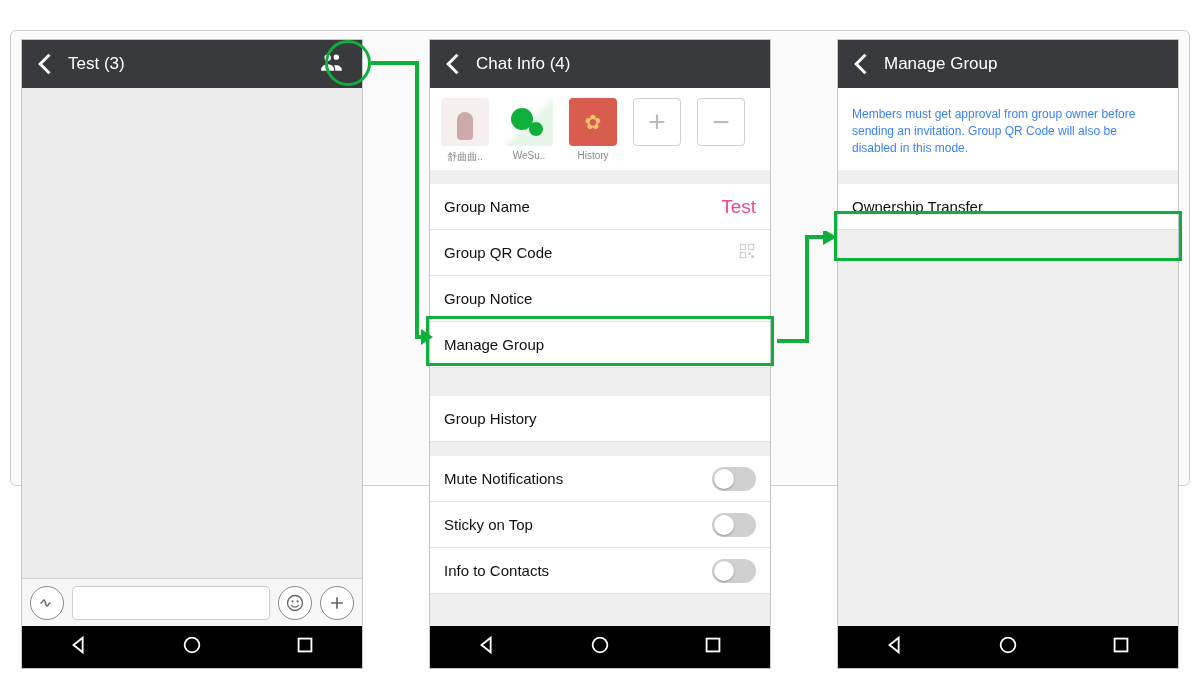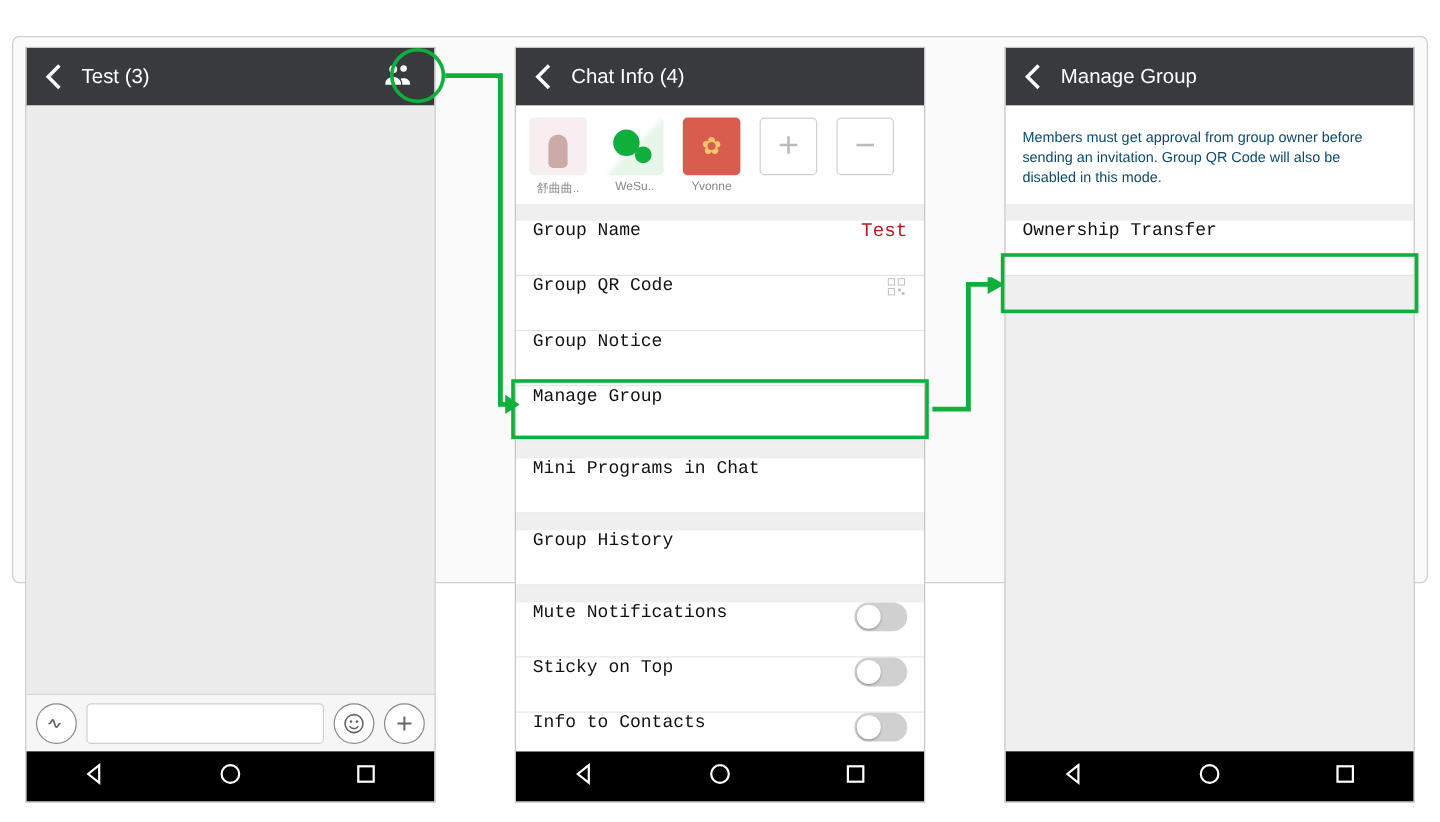--- a/index.html
+++ b/index.html
@@ -114,35 +114,35 @@
   .av2::after{content:"";display:block;width:16px;height:28px;margin:8px auto 0;background:#caa; border-radius:8px 8px 4px 4px;}
   .av3 { background:#d95d4f;}
   .av3::after{content:"✿";color:#f9c26b;font-size:20px;display:block;text-align:center;line-height:48px;}
   .add-box,.minus-box{
     width:48px;height:48px;border:1px solid #d0d0d0;border-radius:4px;
     display:flex;align-items:center;justify-content:center;color:#bbb;font-size:30px;font-weight:300;
   }
   .list-sep{height:14px;background:#efefef;}
   .row {
     background:#fff;border-bottom:1px solid #e3e3e3;
-    padding:0 14px;height:46px;display:flex;
-    font-size:15px;color:#111;justify-content:space-between;font-family:Liberation Mono, monospace;
-  }
-  .row .val{color:#b91c1c;font-size:16px;}
+    padding:0 14px;height:46px;display:flex;align-items:center;
+    font-size:15px;color:#111;justify-content:space-between;
+  }
+  .row .val{color:#ec4899;font-size:19px;}
   .qr-ic{width:18px;height:18px;opacity:.5;}
   .toggle {
     width:44px;height:24px;background:#d0d0d0;border-radius:12px;position:relative;
   }
   .toggle::after{content:"";position:absolute;width:20px;height:20px;background:#fff;border-radius:50%;top:2px;left:2px;box-shadow:0 1px 2px rgba(0,0,0,.3);}
 
   
   .verify-block{background:#fff;padding:12px 14px 14px;}
   .verify-row{display:flex;justify-content:space-between;align-items:center;}
   .verify-row .lbl{font-size:16px;color:#111;}
-  .verify-desc{font-size:12px;color:#0c4a6e;margin-top:6px;line-height:1.4;}
+  .verify-desc{font-size:12px;color:#3b82f6;margin-top:6px;line-height:1.4;}
 
   
   .hl-circle{
     position:absolute;border:3px solid #0eaf3a;border-radius:50%;
     width:46px;height:46px;pointer-events:none;
   }
   .hl-box{
     position:absolute;border:3px solid #0eaf3a;pointer-events:none;
   }
   .arrow {
@@ -223,21 +223,21 @@
         <div class="member">
           <div class="avatar av2"></div>
           <span>舒曲曲..</span>
         </div>
         <div class="member">
           <div class="avatar av1"></div>
           <span>WeSu..</span>
         </div>
         <div class="member">
           <div class="avatar av3"></div>
-          <span>Yvonne</span>
+          <span>History</span>
         </div>
         <div class="member">
           <div class="add-box">+</div>
         </div>
         <div class="member">
           <div class="minus-box">−</div>
         </div>
       </div>
       <div class="list-sep"></div>
       <div class="row">
@@ -256,23 +256,20 @@
             </svg>
         </span>
       </div>
       <div class="row">
         <span>Group Notice</span>
       </div>
       <div class="row">
         <span>Manage Group</span>
       </div>
       <div class="list-sep"></div>
-      <div class="row">
-        <span>Mini Programs in Chat</span>
-      </div>
       <div class="list-sep"></div>
       <div class="row">
         <span>Group History</span>
       </div>
       <div class="list-sep"></div>
       <div class="row">
         <span>Mute Notifications</span>
         <span class="toggle"></span>
       </div>
       <div class="row">

